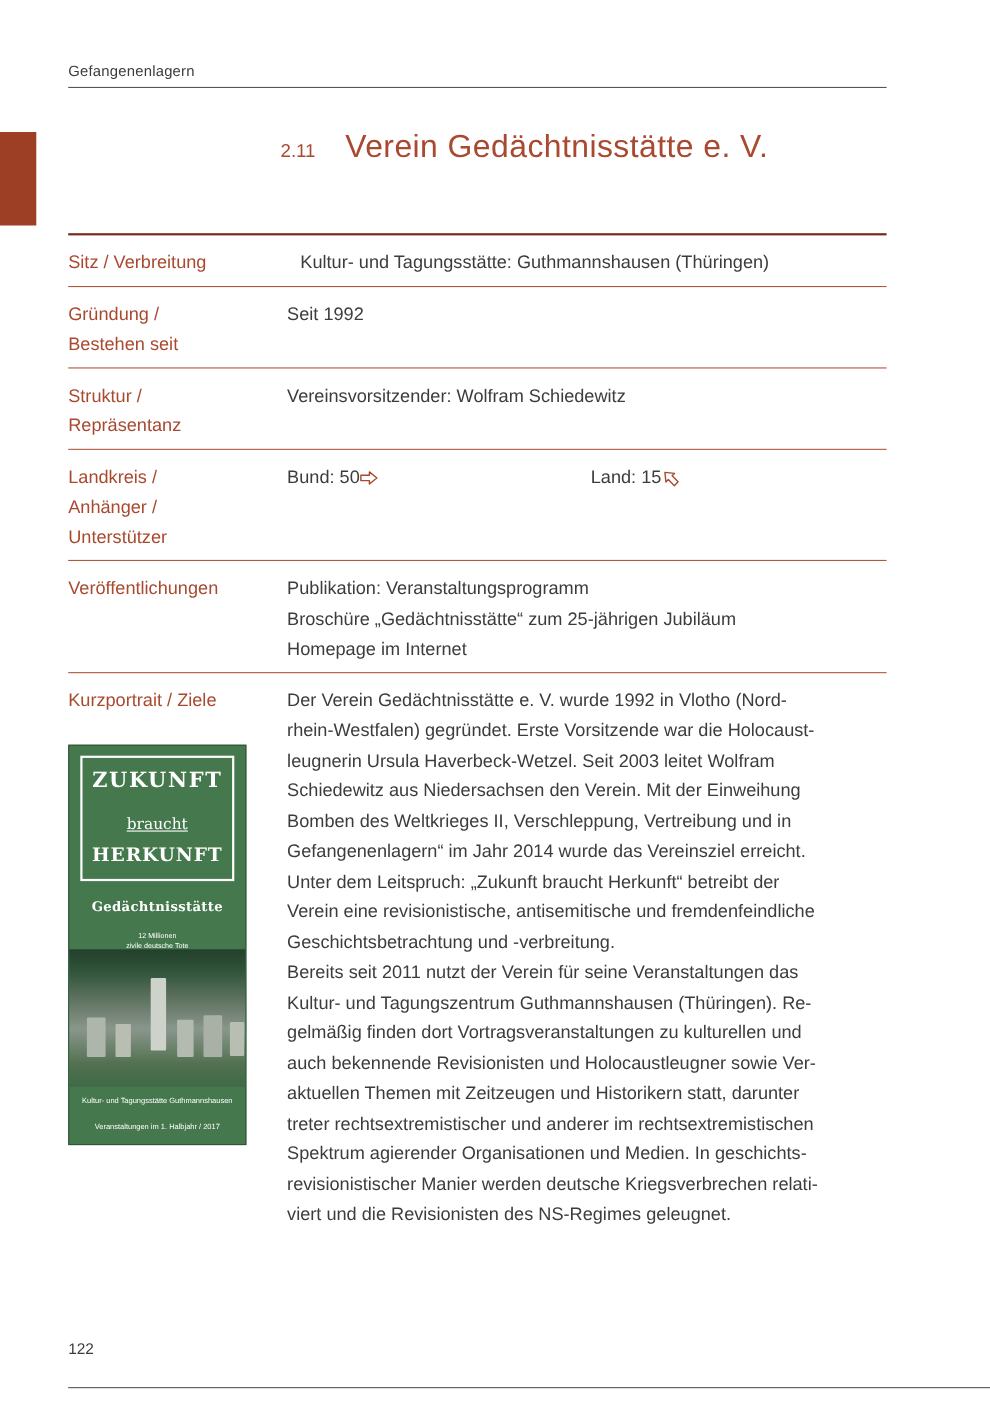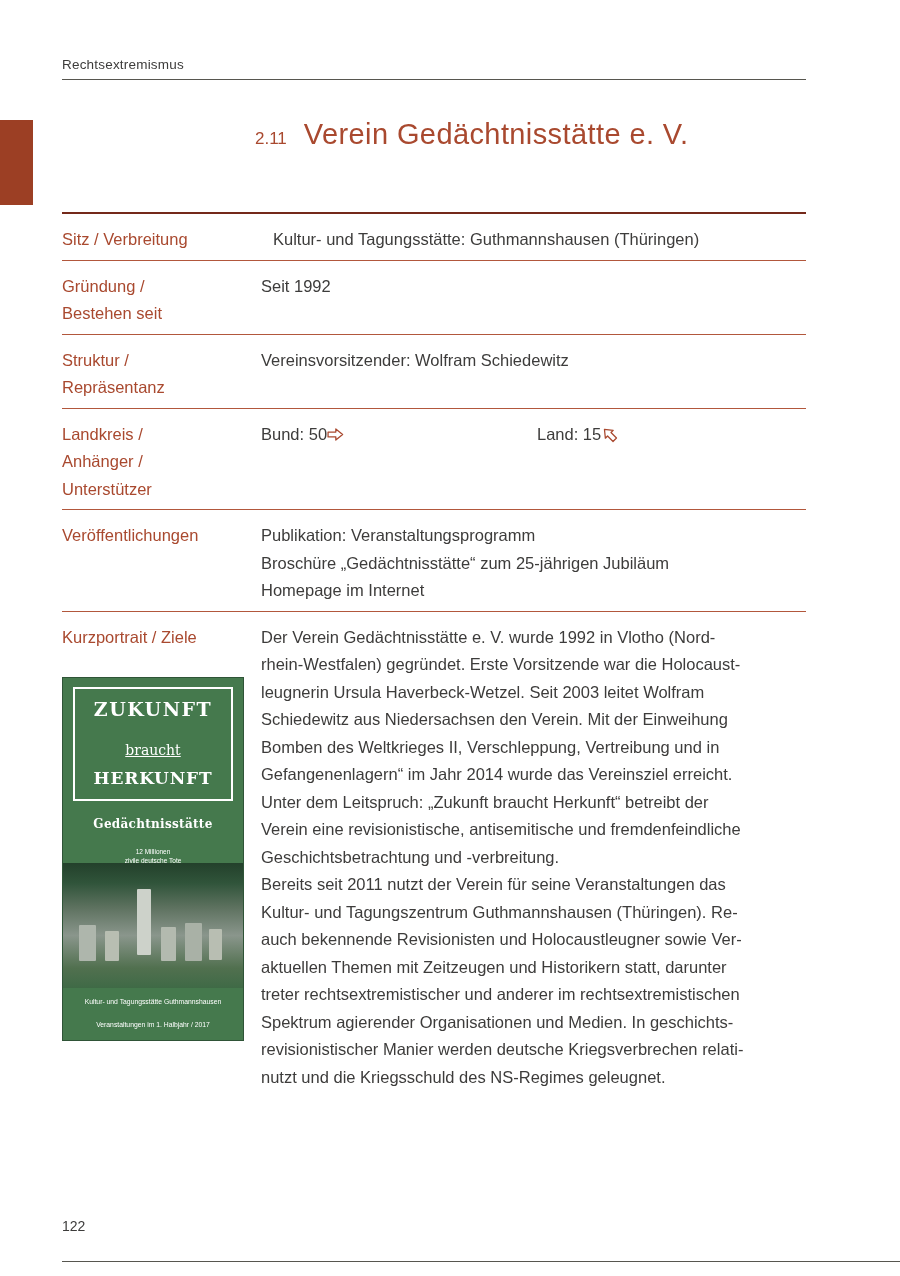--- a/index.html
+++ b/index.html
@@ -32,21 +32,21 @@
     top: 120px; left: 0;
     width: 33px; height: 85px;
     background: var(--accent-dark, #9C3F24);
   }
 
   .title-row {
     position: absolute;
     top: 118px; left: 255px;
     display: flex;
     align-items: baseline;
-    gap: 17px;
+    gap: 27px;
     color: var(--accent, #A9492F);
   }
   .section-number { font-size: 17px; }
   .page-title {
     margin: 0;
     font-size: 29px;
     font-weight: 400;
     letter-spacing: 0.4px;
     color: var(--accent, #A9492F);
     white-space: nowrap;
@@ -78,21 +78,21 @@
   }
   .label-line, .content-line { white-space: nowrap; }
 
   .stat { display: inline-flex; align-items: center; vertical-align: top; }
   .stat:first-child { width: 276px; }
   .trend-arrow { flex: 0 0 auto; }
 
   
   .cover {
     position: relative;
-    width: 182px; height: 364px;
+    width: 162px; height: 364px;
     margin-top: 26px;
     background: var(--cover-green, #45794D);
     border: 1px solid #2F5437;
     font-family: "DejaVu Serif", serif;
   }
   .cover-top { text-align: center; color: #fff; }
   .cover-frame {
     margin: 9px 10px 0;
     border: 2px solid #ffffff;
     padding: 7px 2px 6px;
@@ -144,21 +144,21 @@
     width: 838px; height: 1px;
     background: var(--rule, #57564F);
   }
 </style>
 </head>
 <body>
 
 <div class="page">
 
   <div class="running-header">
-    <span>Rechtsextremismus</span>
+    <span>Gefangenenlagern</span>
   </div>
   <div class="header-rule"></div>
 
   <div class="section-tab"></div>
 
   <div class="title-row">
     <span class="section-number">2.11</span>
     <h1 class="page-title">Verein Gedächtnisstätte e. V.</h1>
   </div>
 
@@ -261,26 +261,27 @@
           <div class="content-line">rhein-Westfalen) gegründet. Erste Vorsitzende war die Holocaust-</div>
           <div class="content-line">leugnerin Ursula Haverbeck-Wetzel. Seit 2003 leitet Wolfram</div>
           <div class="content-line">Schiedewitz aus Niedersachsen den Verein. Mit der Einweihung</div>
           <div class="content-line">Bomben des Weltkrieges II, Verschleppung, Vertreibung und in</div>
           <div class="content-line">Gefangenenlagern“ im Jahr 2014 wurde das Vereinsziel erreicht.</div>
           <div class="content-line">Unter dem Leitspruch: „Zukunft braucht Herkunft“ betreibt der</div>
           <div class="content-line">Verein eine revisionistische, antisemitische und fremdenfeindliche</div>
           <div class="content-line">Geschichtsbetrachtung und -verbreitung.</div>
           <div class="content-line">Bereits seit 2011 nutzt der Verein für seine Veranstaltungen das</div>
           <div class="content-line">Kultur- und Tagungszentrum Guthmannshausen (Thüringen). Re-</div>
+          <div class="content-line">gelmäßig finden dort Vortragsveranstaltungen zu kulturellen und</div>
           <div class="content-line">auch bekennende Revisionisten und Holocaustleugner sowie Ver-</div>
           <div class="content-line">aktuellen Themen mit Zeitzeugen und Historikern statt, darunter</div>
           <div class="content-line">treter rechtsextremistischer und anderer im rechtsextremistischen</div>
           <div class="content-line">Spektrum agierender Organisationen und Medien. In geschichts-</div>
           <div class="content-line">revisionistischer Manier werden deutsche Kriegsverbrechen relati-</div>
-          <div class="content-line">nutzt und die Kriegsschuld des NS-Regimes geleugnet.</div>
+          <div class="content-line">viert und die Revisionisten des NS-Regimes geleugnet.</div>
         </div>
   </div>
     </div>
 
   <div class="page-number">122</div>
   <div class="footer-rule"></div>
 
 </div>
 
 </body></html>

